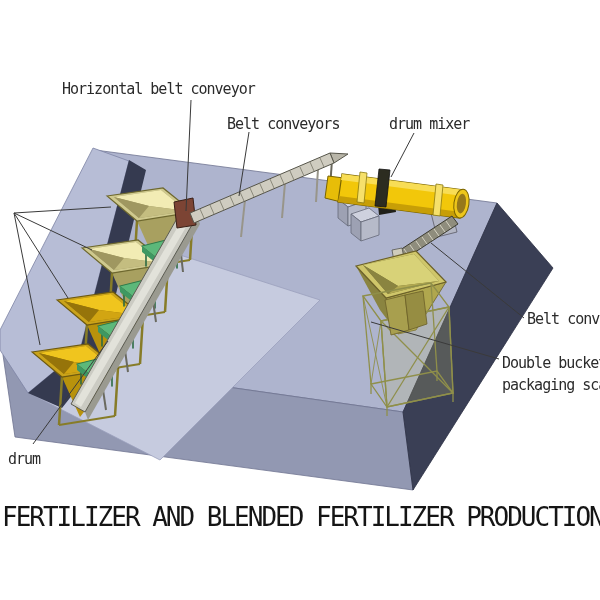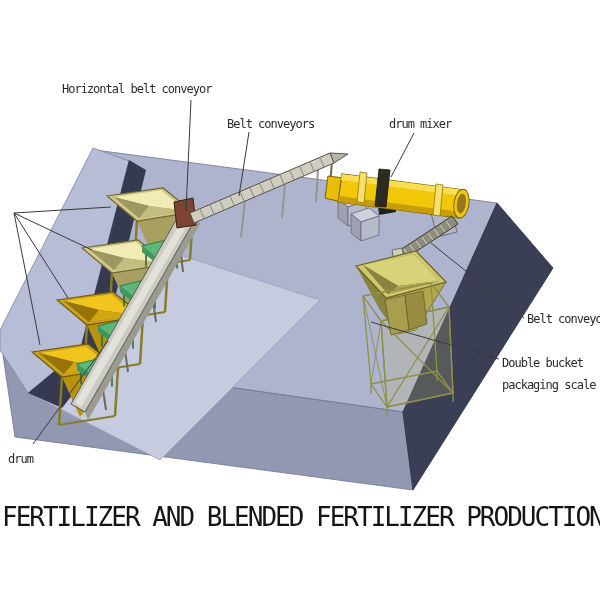--- a/index.html
+++ b/index.html
@@ -1,19 +1,19 @@
 <!DOCTYPE html>
 <html><head>
 <meta charset="utf-8">
 <style>
   html,body{margin:0;padding:0;background:#ffffff;}
   .stage{position:relative;width:600px;height:600px;background:#fff;overflow:hidden;
          font-family:"DejaVu Sans Mono", monospace;}
   .stage svg{position:absolute;left:0;top:0;}
-  .lbl{position:absolute;font-size:12px;letter-spacing:-1px;color:#2b2b2b;white-space:nowrap;line-height:22px;}
+  .lbl{position:absolute;font-size:15px;letter-spacing:-1px;color:#2b2b2b;white-space:nowrap;line-height:22px;}
   .title{position:absolute;left:2px;top:502px;font-size:26px;letter-spacing:-2px;color:#151515;white-space:nowrap;}
 </style>
 </head>
 <body>
 
 <div class="stage">
 
 <svg width="600" height="600" viewBox="0 0 600 600">
 
   <g>

